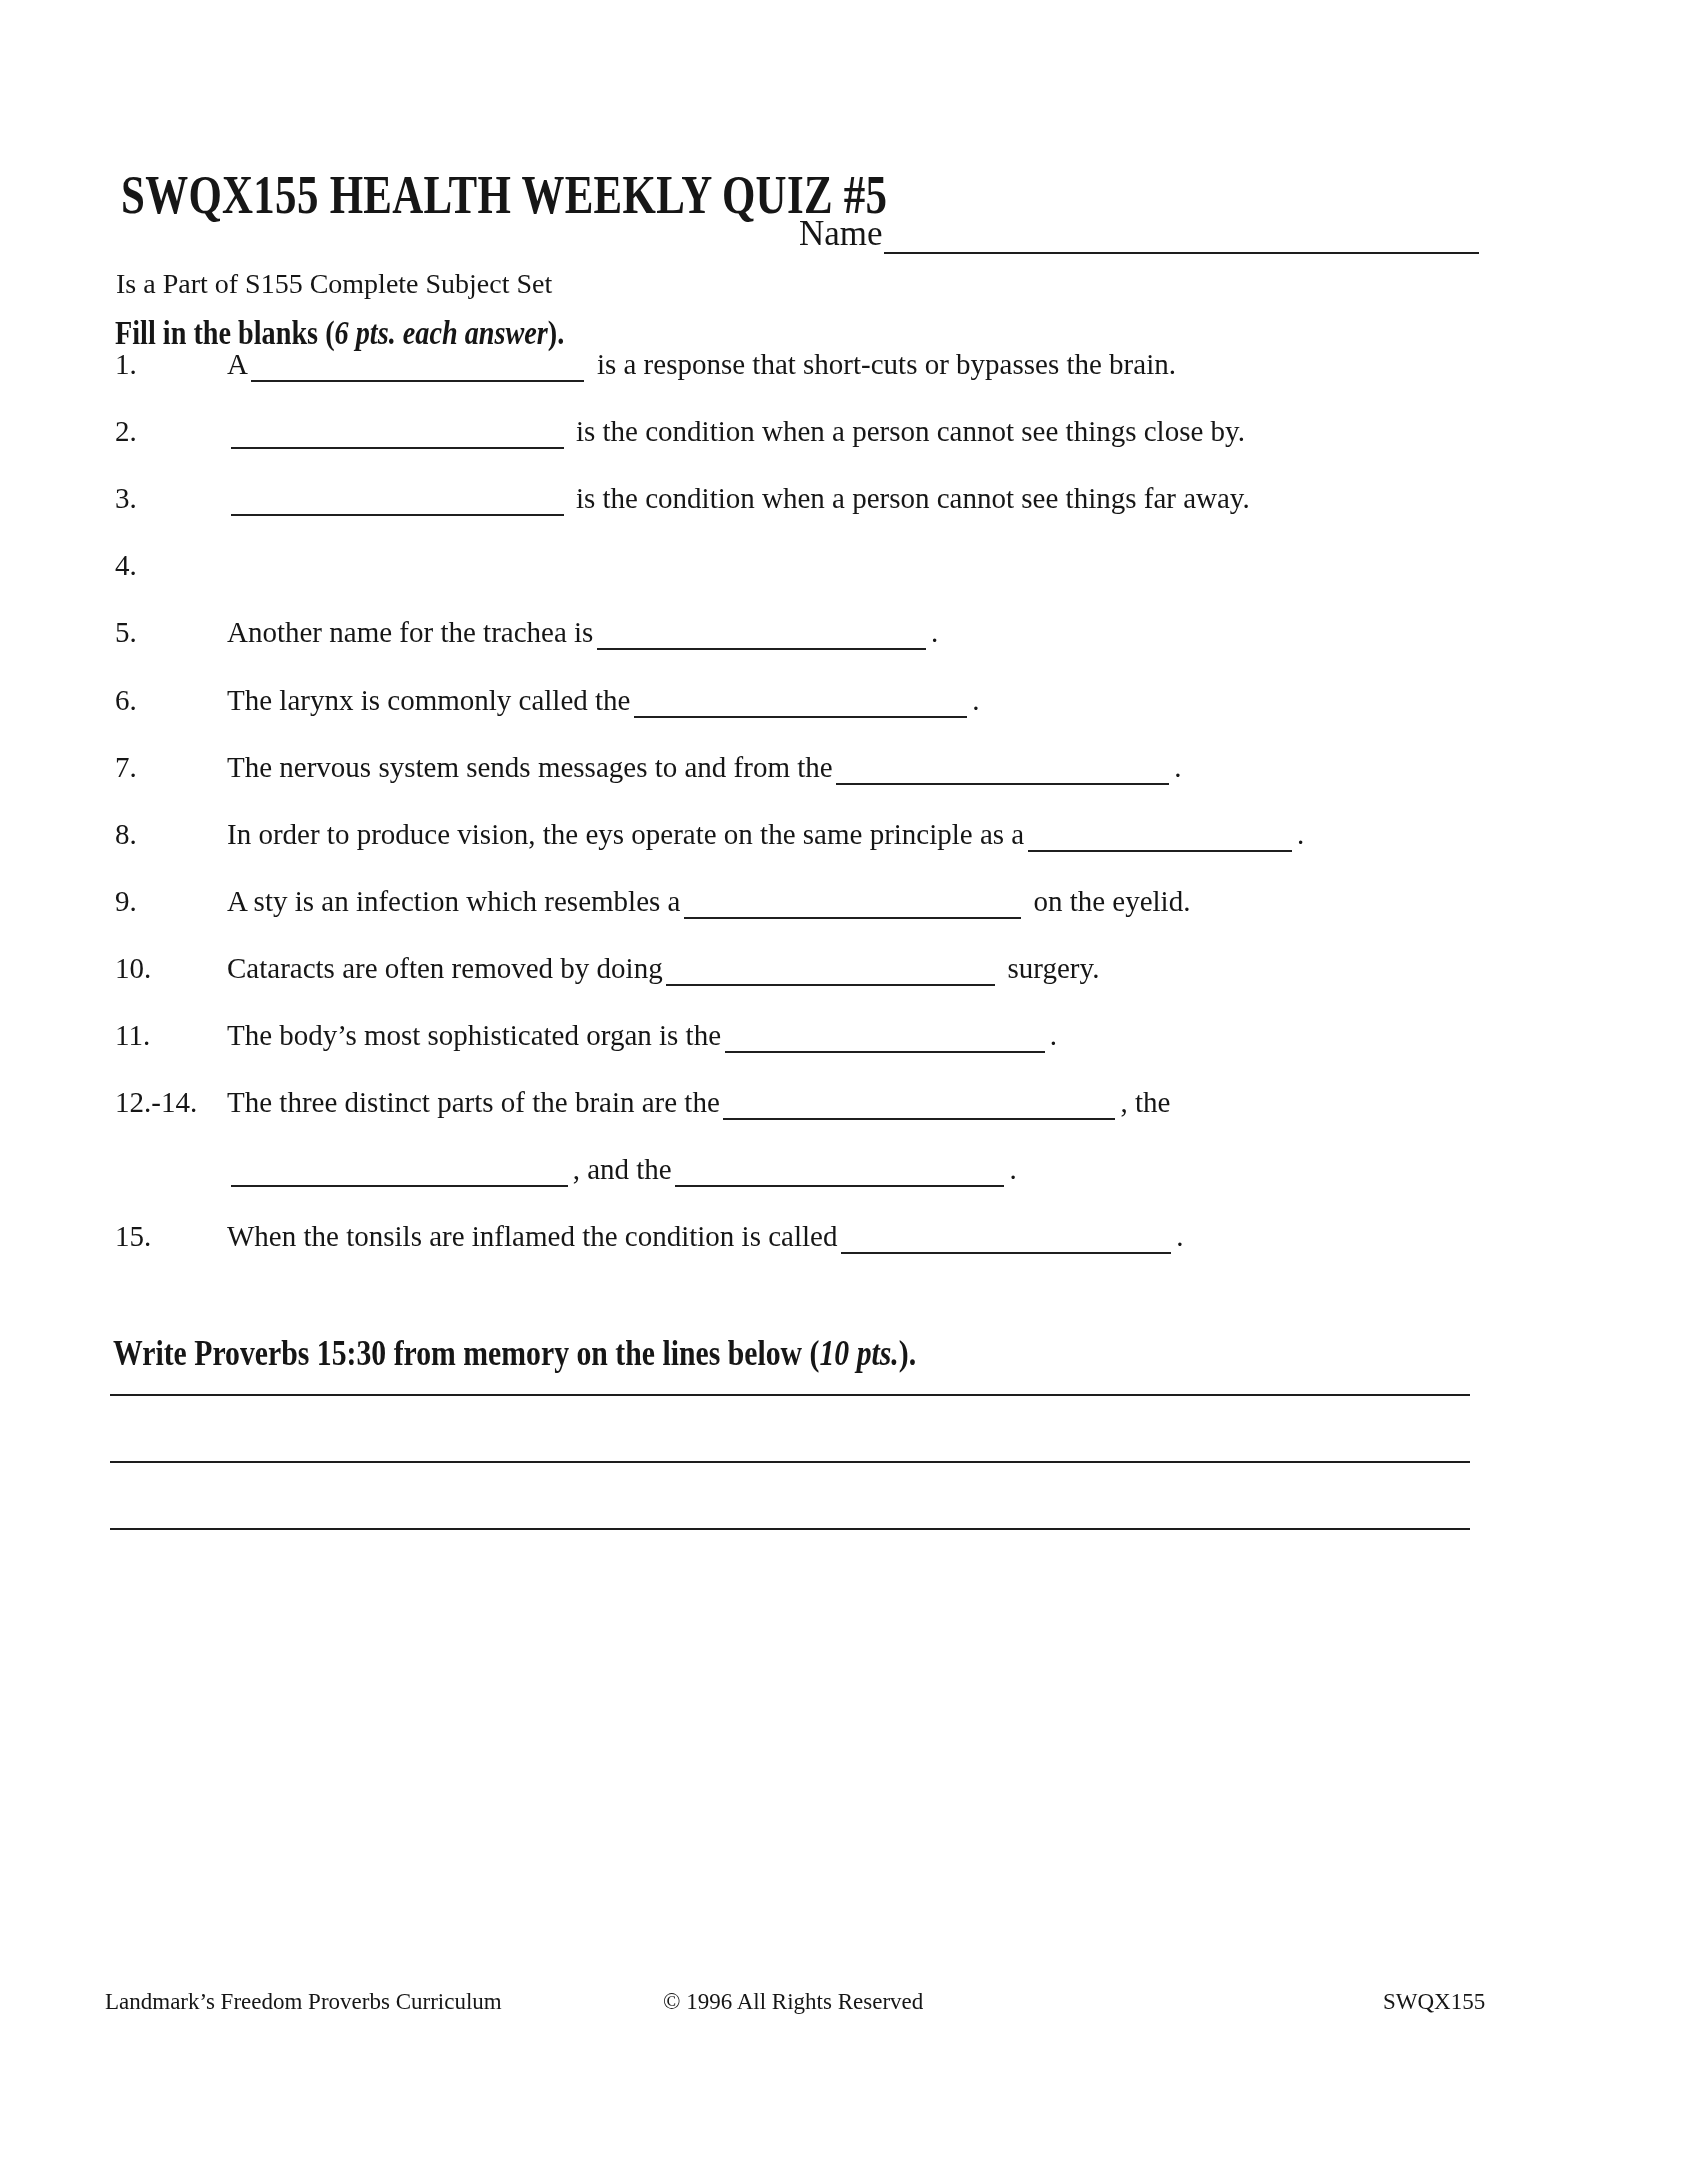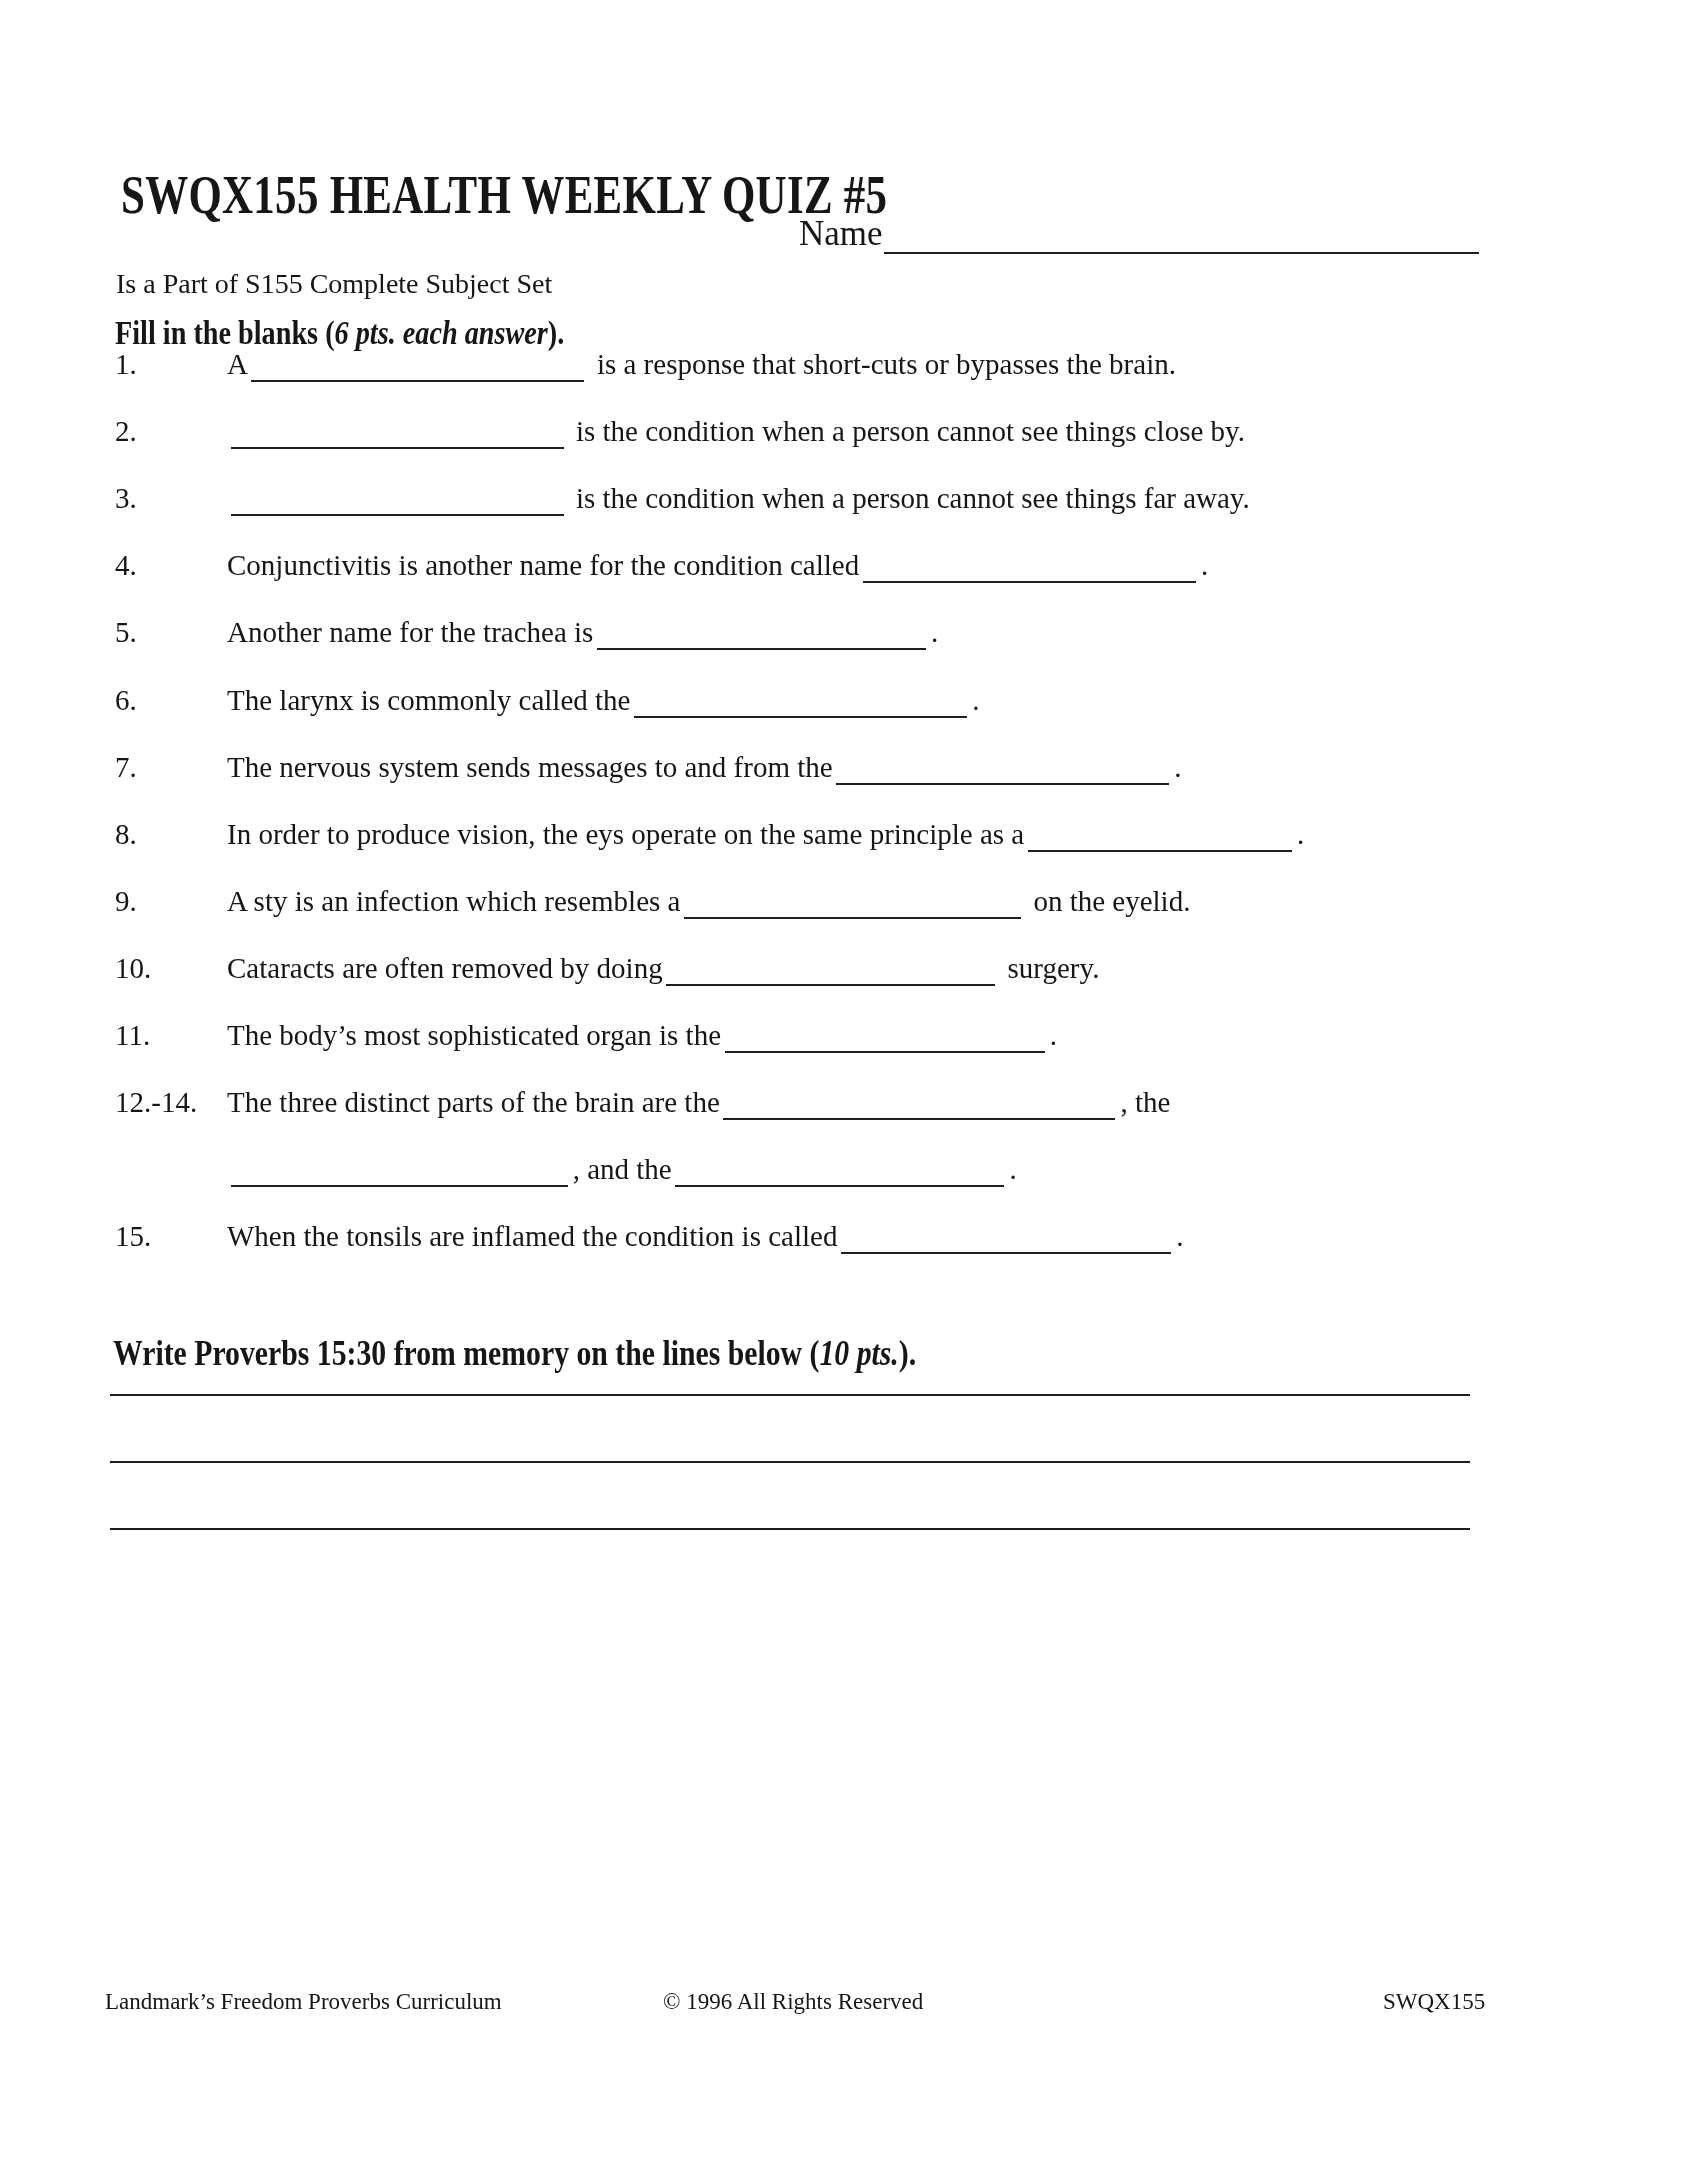--- a/index.html
+++ b/index.html
@@ -138,21 +138,20 @@
       <div class="q-row" style="top: 67px;">
         <span class="q-num">2.</span>
         <span class="q-body"><span class="blank" style="width: 333px;"></span><span> is the condition when a person cannot see things close by.</span></span>
       </div>
       <div class="q-row" style="top: 134px;">
         <span class="q-num">3.</span>
         <span class="q-body"><span class="blank" style="width: 333px;"></span><span> is the condition when a person cannot see things far away.</span></span>
       </div>
       <div class="q-row" style="top: 201px;">
         <span class="q-num">4.</span>
-        <span class="q-body"><span>Conjunctivitis is another name for the condition called</span><span class="blank" style="width: 333px;"></span><span>.</span></span>
       </div>
       <div class="q-row" style="top: 268px;">
         <span class="q-num">5.</span>
         <span class="q-body"><span>Another name for the trachea is</span><span class="blank" style="width: 329px;"></span><span>.</span></span>
       </div>
       <div class="q-row" style="top: 336px;">
         <span class="q-num">6.</span>
         <span class="q-body"><span>The larynx is commonly called the</span><span class="blank" style="width: 333px;"></span><span>.</span></span>
       </div>
       <div class="q-row" style="top: 403px;">

